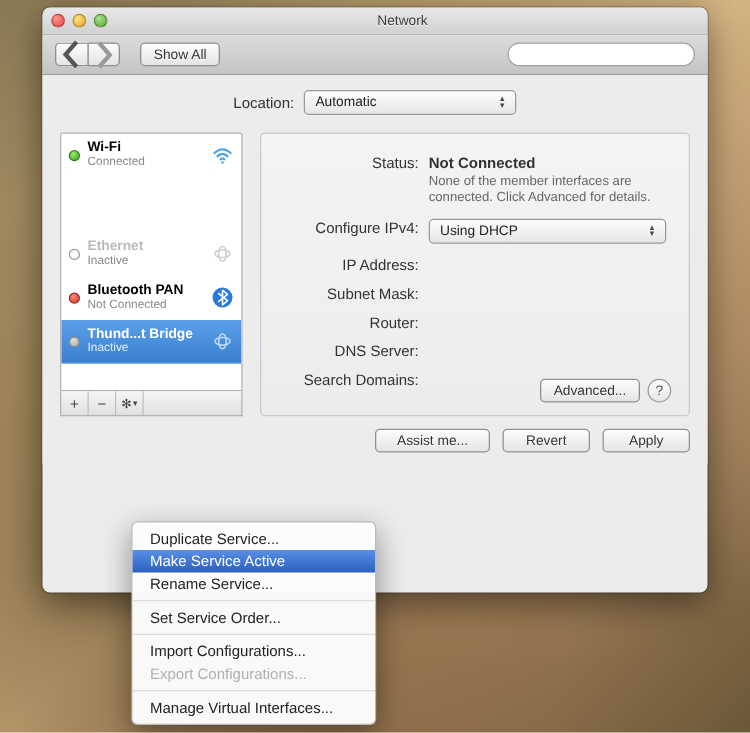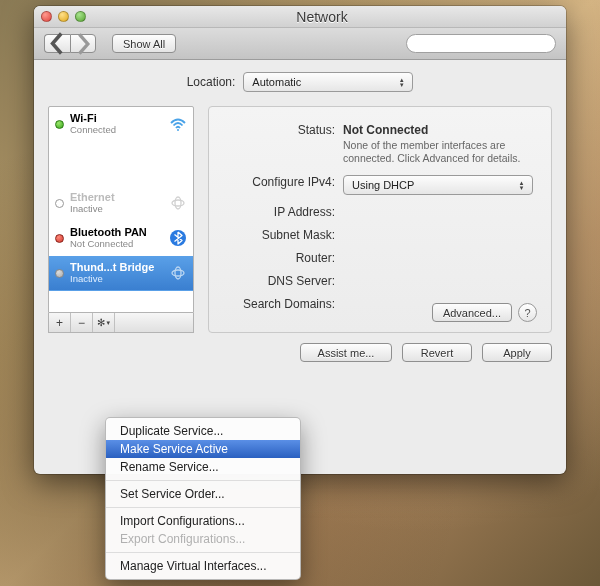--- a/index.html
+++ b/index.html
@@ -33,21 +33,21 @@
   padding: 0 7px;
   position: relative;
 }
 .traffic { display: flex; gap: 6px; }
 .tl { width: 11px; height: 11px; border-radius: 50%; border: 0.5px solid rgba(0,0,0,0.25); }
 .tl.r { background: radial-gradient(circle at 35% 30%, #ff9a8f, #e0443e); }
 .tl.y { background: radial-gradient(circle at 35% 30%, #ffe08a, #e1a91e); }
 .tl.g { background: radial-gradient(circle at 35% 30%, #a8e48e, #58a532); }
 .wtitle {
   position: absolute; left: 0; right: 0; text-align: center;
-  font-size: 14px; color: #3a3a3a; text-shadow: 0 1px 0 #fff;
+  font-size: 11px; color: #3a3a3a; text-shadow: 0 1px 0 #fff;
   pointer-events: none;
   padding-left: 44px;
 }
 .toolbar {
   height: 32px;
   background: linear-gradient(#dcdcdc, #c4c4c4);
   border-bottom: 1px solid #9c9c9c;
   display: flex; align-items: center;
   padding: 0 10px; gap: 16px;
 }

